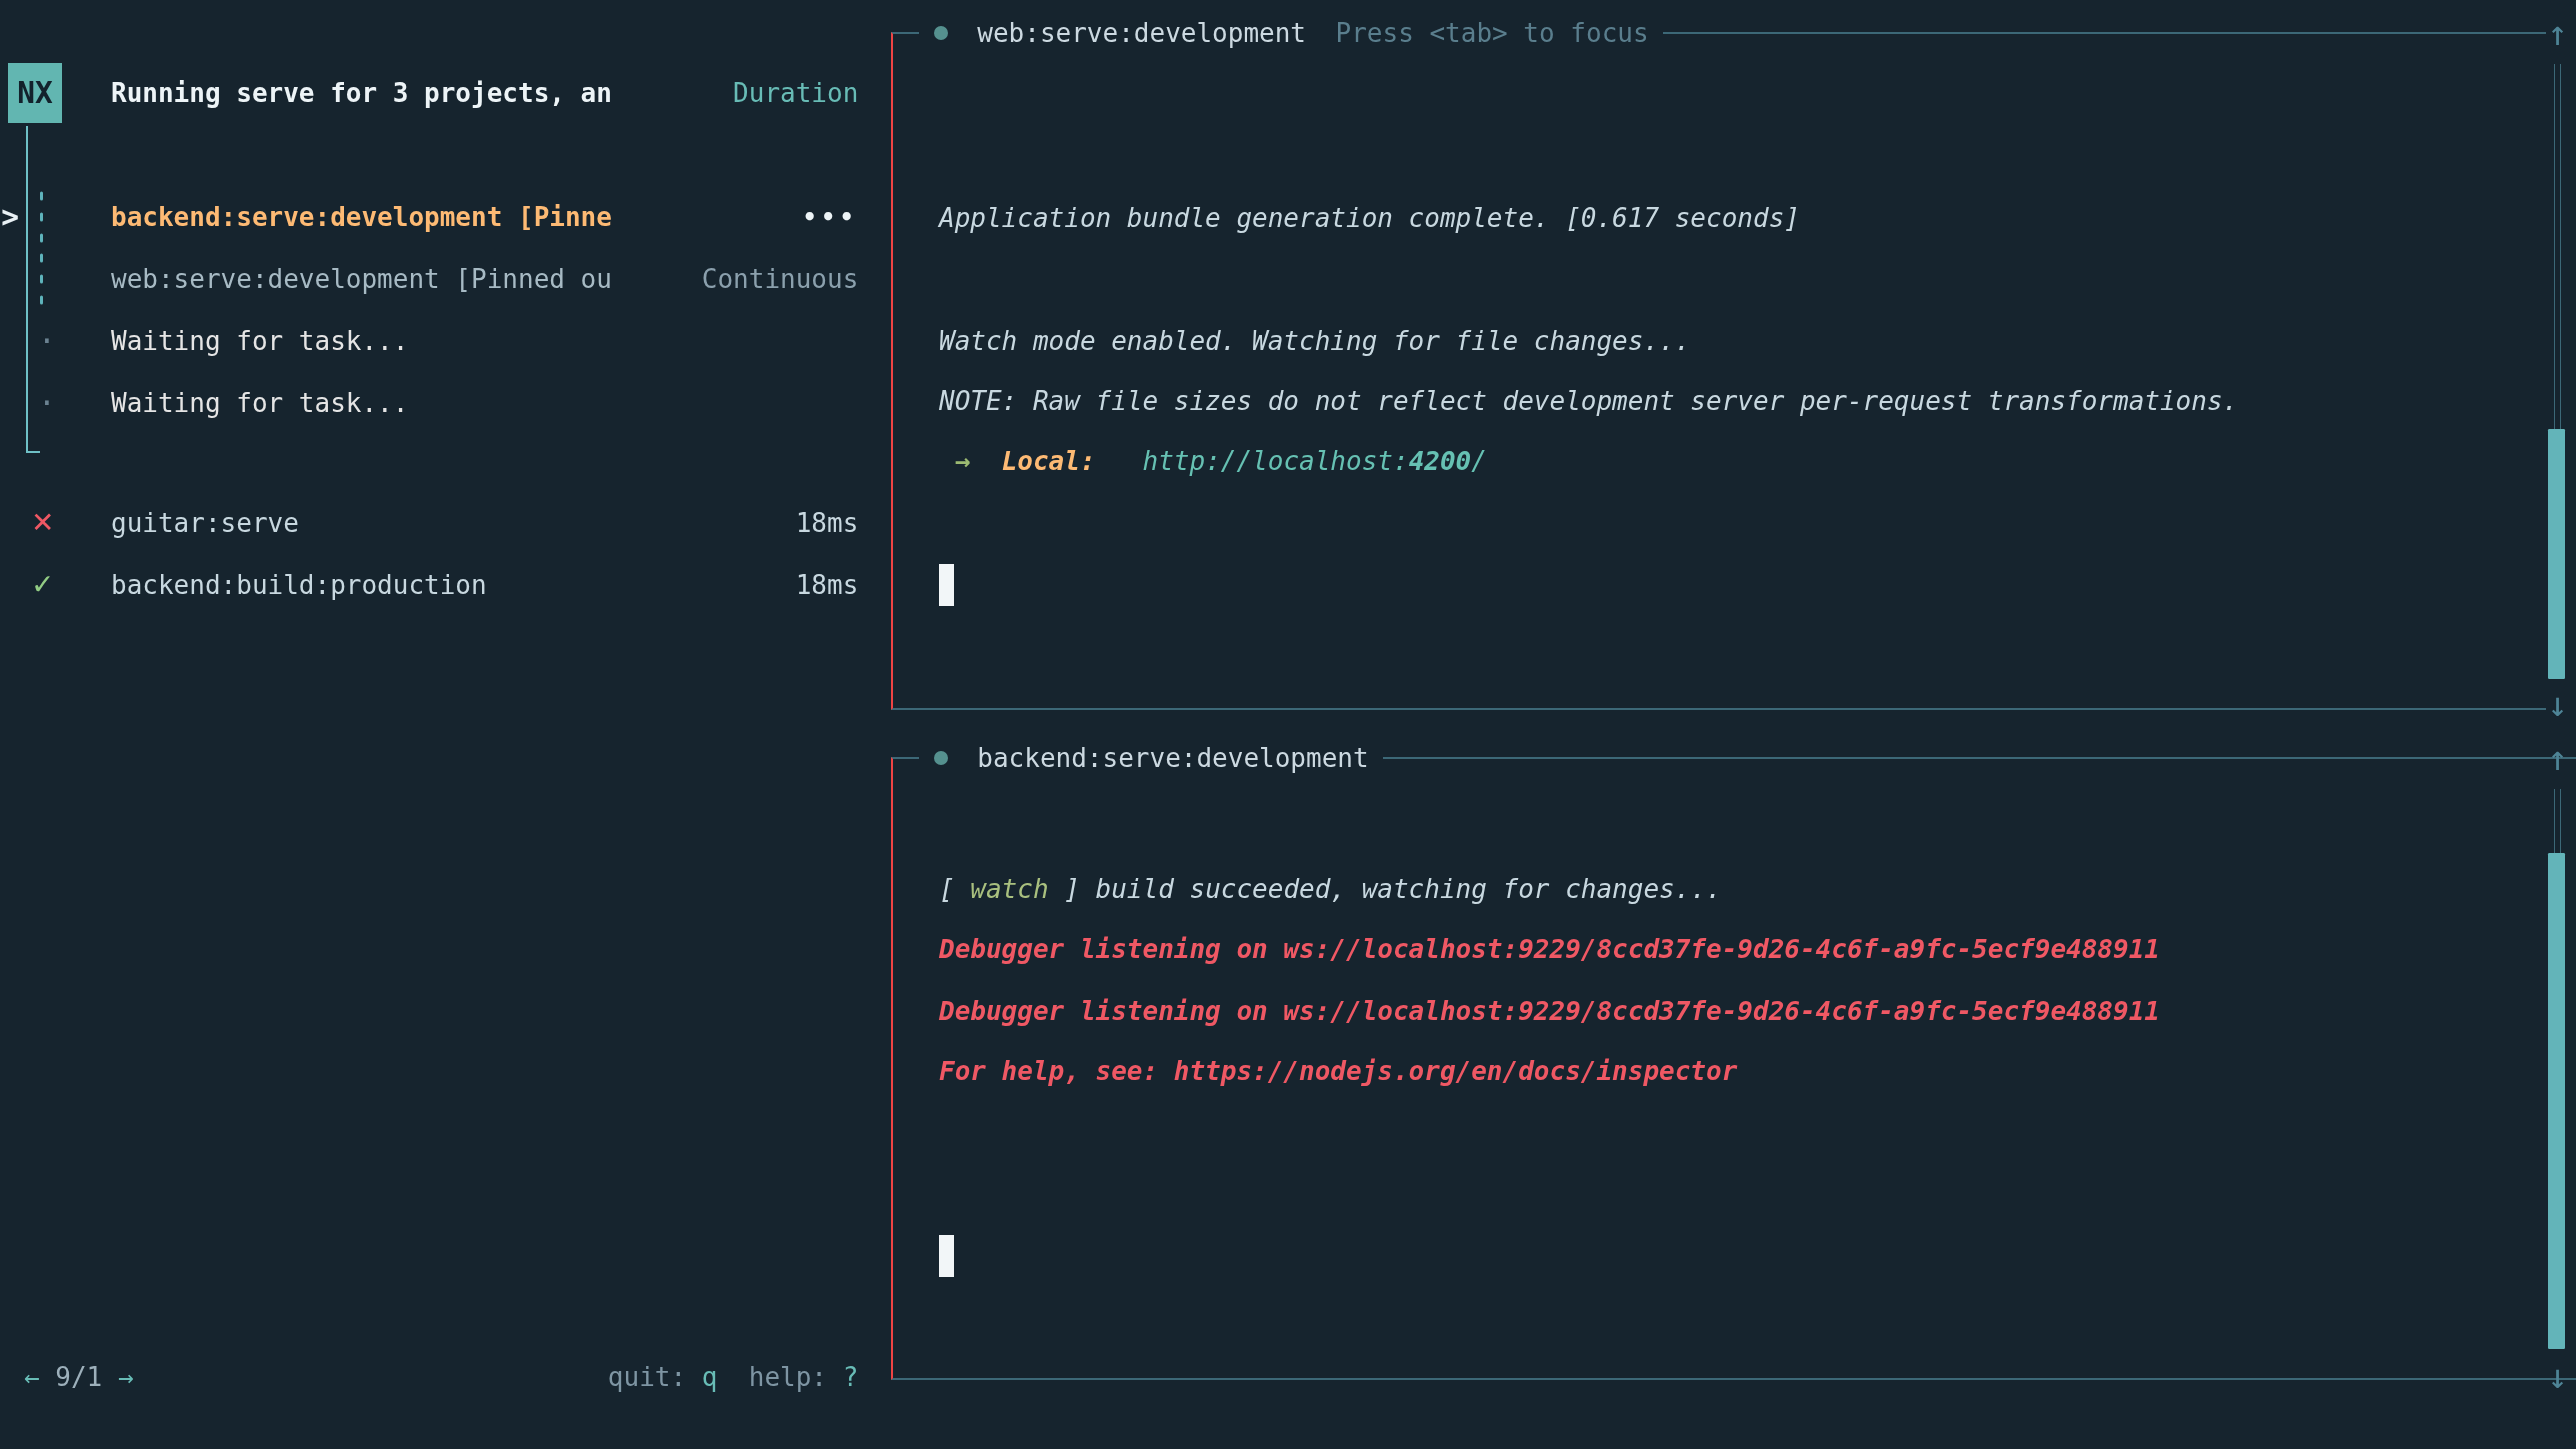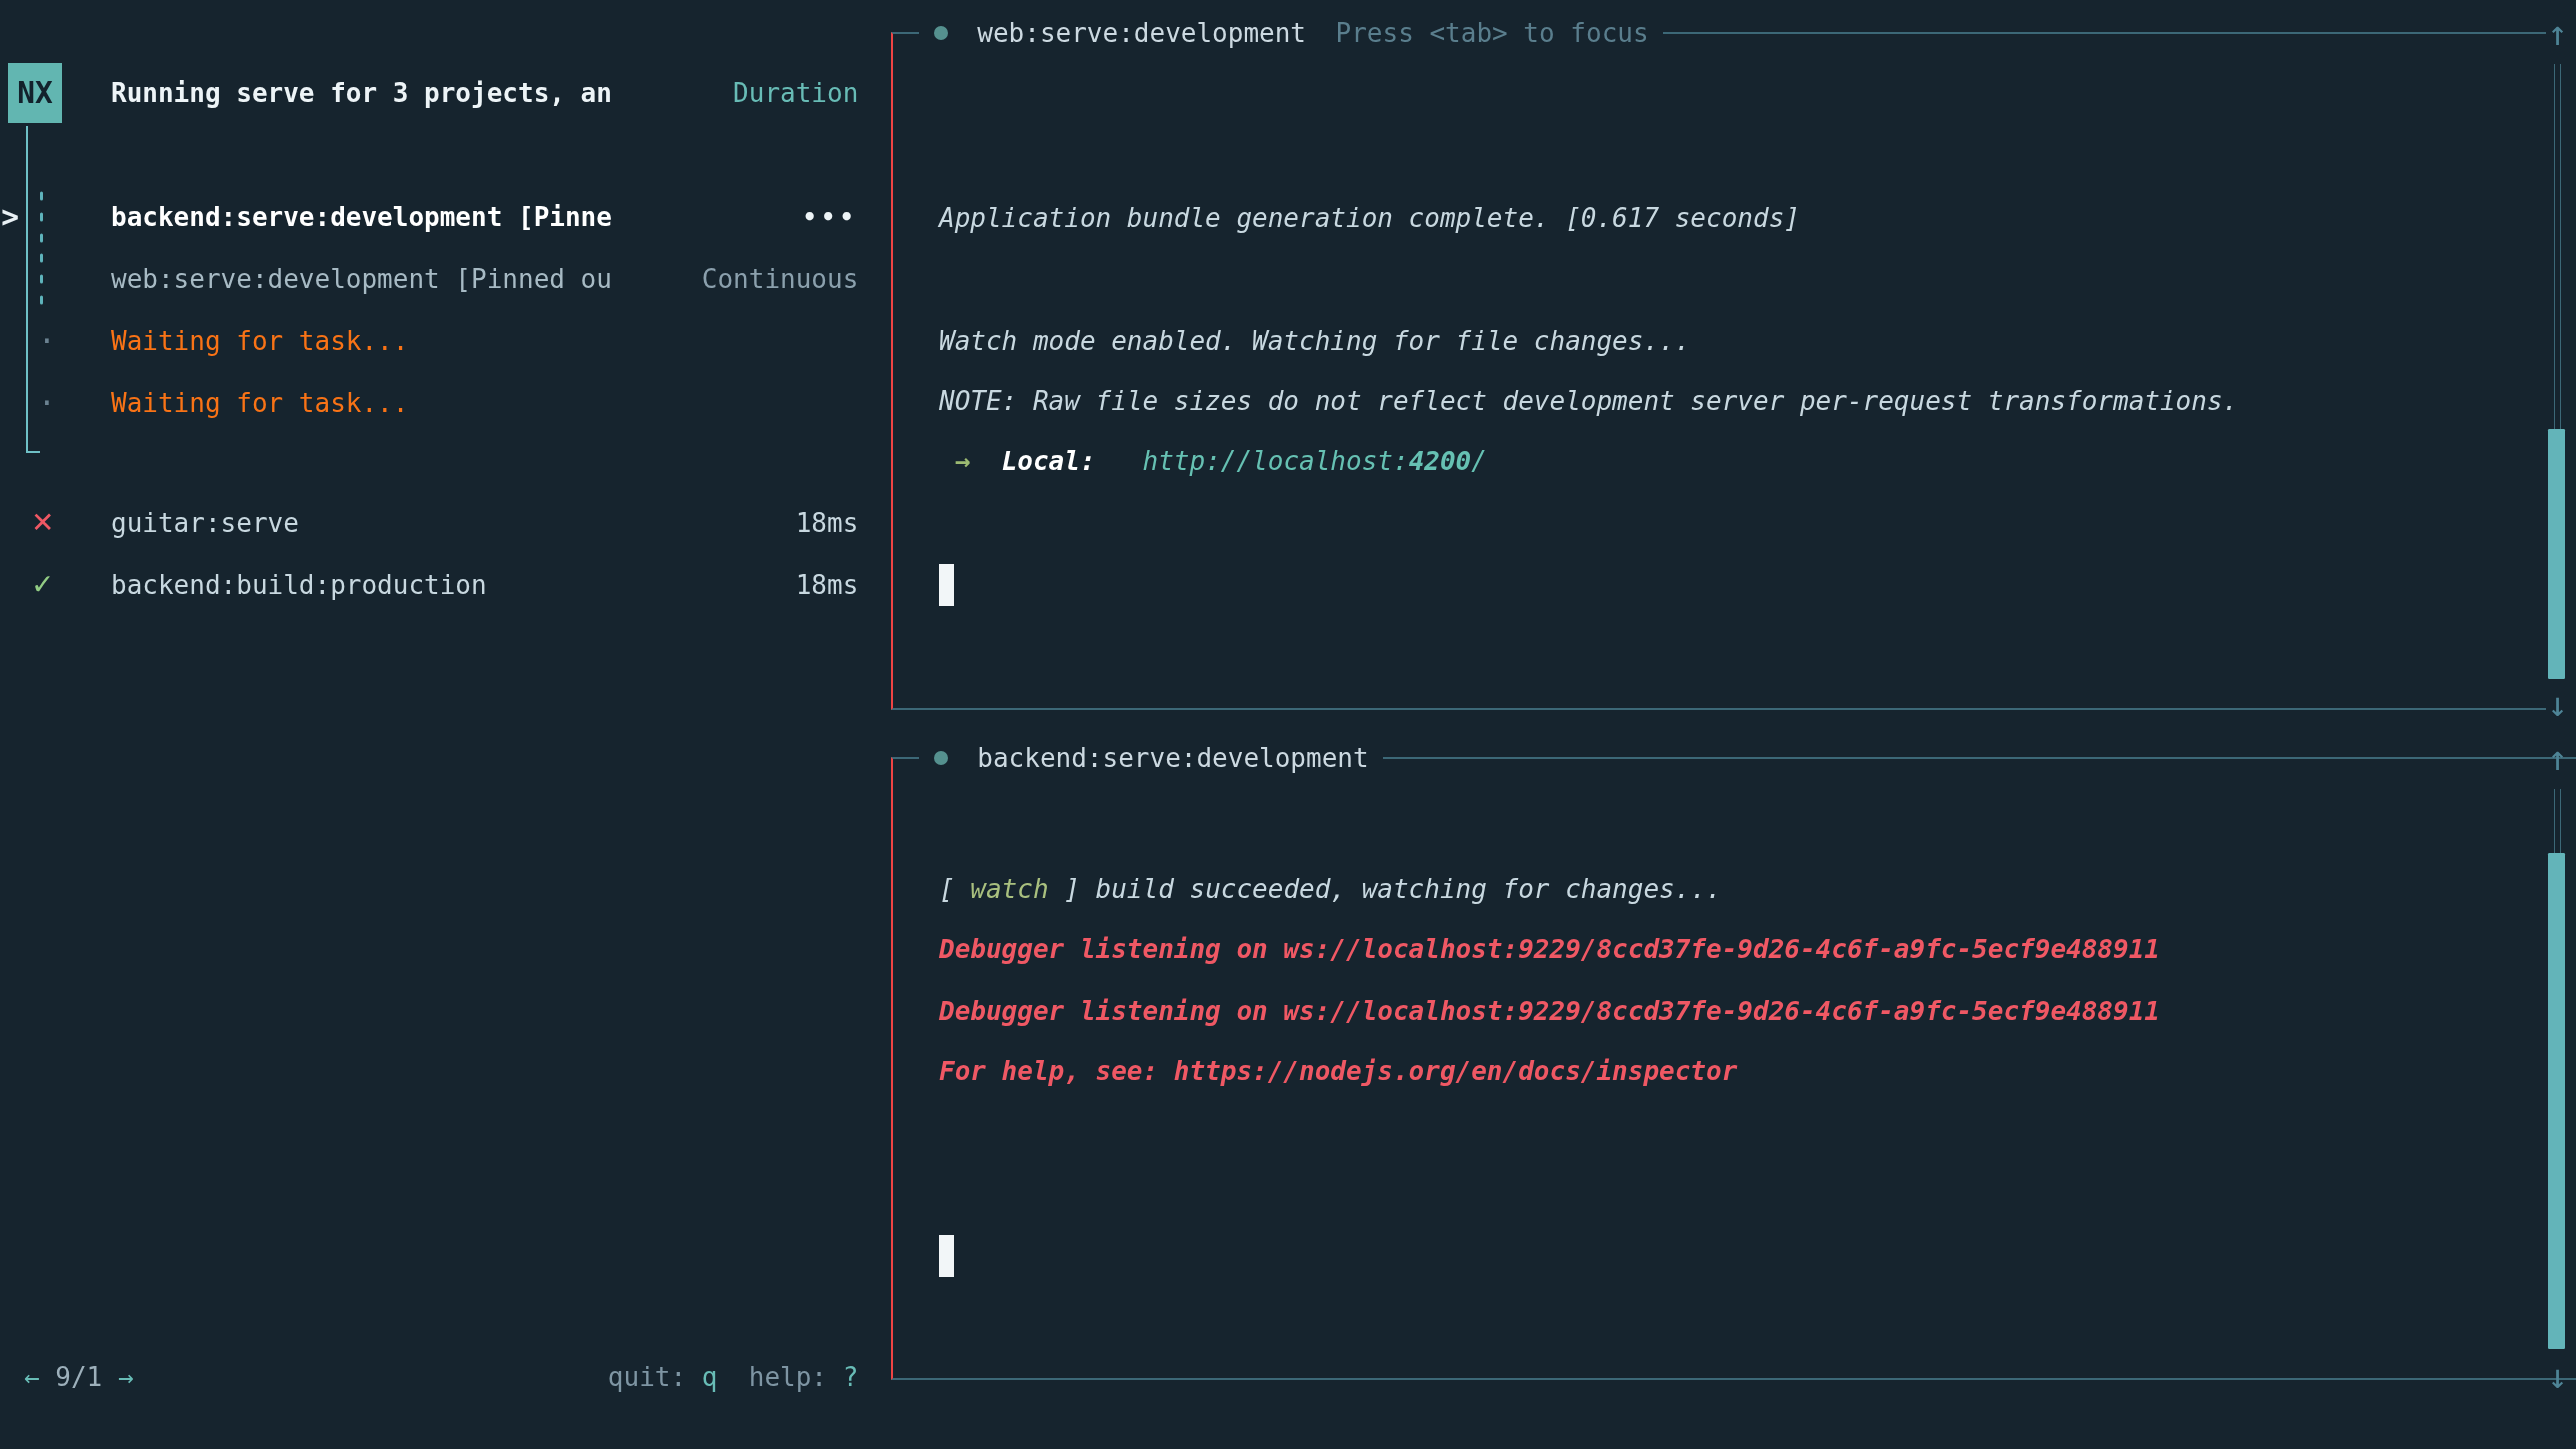--- a/index.html
+++ b/index.html
@@ -2,23 +2,23 @@
 <html style="font-size:10.7px"><head>
 <meta charset="utf-8">
 <style>
   html,body{margin:0;padding:0;background:#16242e;}
   body{width:2576px;height:1449px;position:relative;overflow:hidden;
        font-family:"DejaVu Sans Mono","Liberation Mono",monospace;
        font-size:26px;color:#c8d8e0;}
   .abs{position:absolute;}
   pre{margin:0;font-family:inherit;font-style:italic;}
   .bold{font-weight:bold;}
-  .bright{color:#ffffff;}
+  .bright{color:#fdba74;}
   .dim{color:#8ba0ad;}
-  .faint{color:#f97316;}
+  .faint{color:#e5e5e5;}
   .teal{color:#68bcb6;}
   .red{color:#ef5864;font-weight:bold;}
   .green{color:#92cc84;}
   .olive{color:#9cba72;font-weight:bold;}
   .url{color:#66c1b3;}
   .watchw{color:#a9c07f;}
 
   
   .nx-logo{left:8px;top:63px;width:54px;height:60px;background:#62b6b1;
            color:#13222c;font-weight:bold;font-size:29.5px;display:flex;

